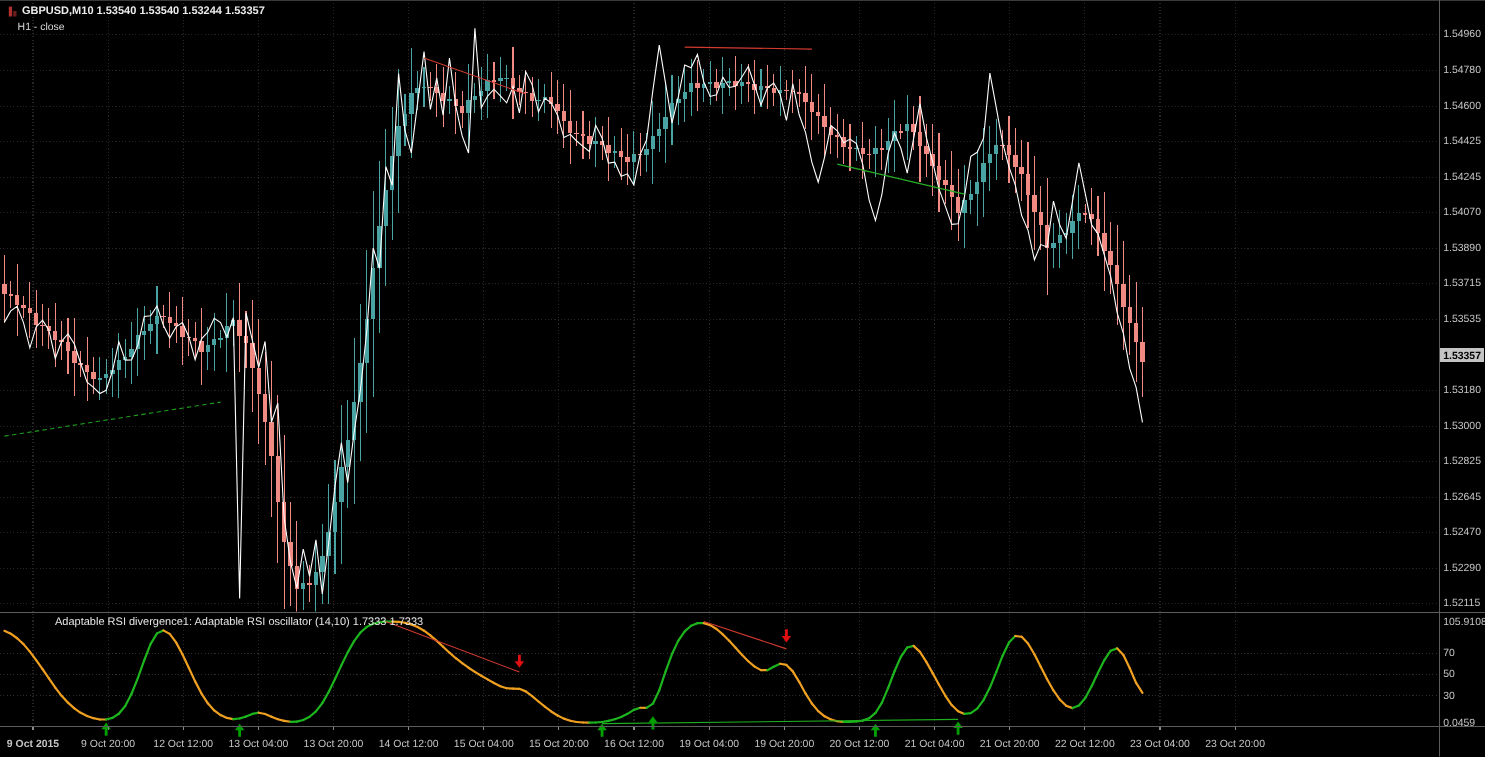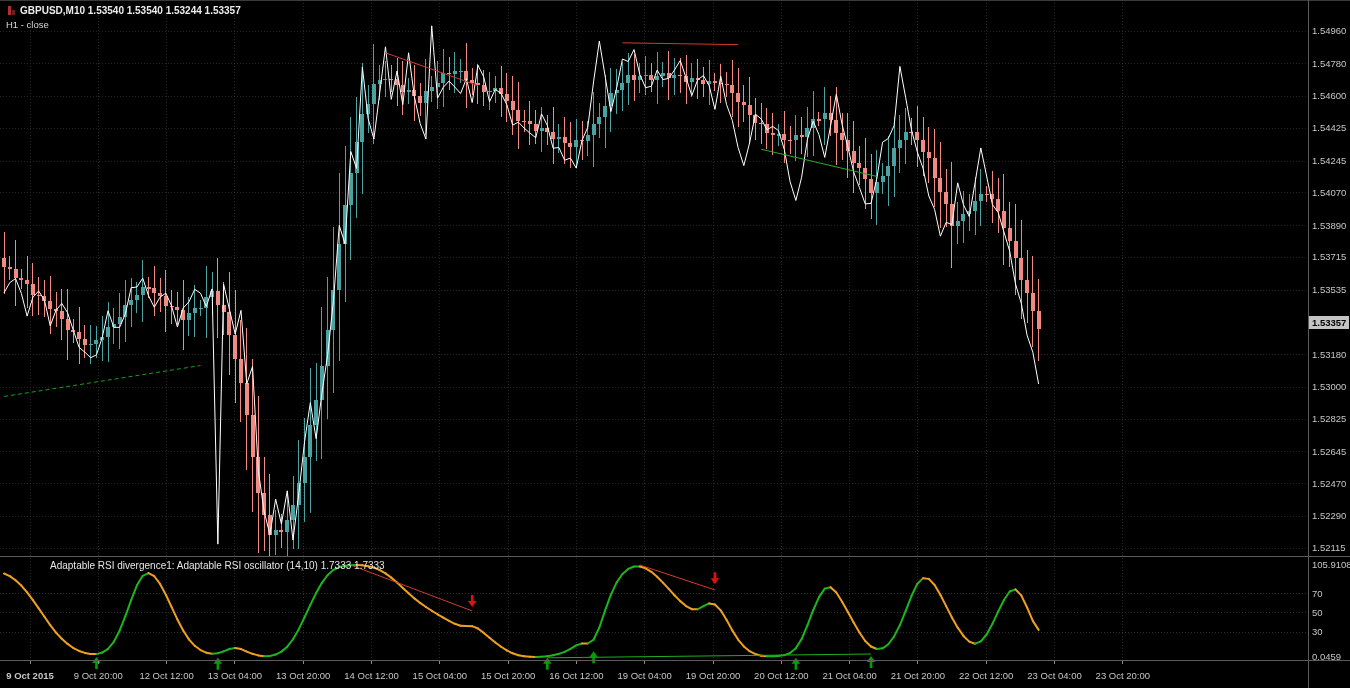--- a/index.html
+++ b/index.html
@@ -1,21 +1,21 @@
 <!DOCTYPE html>
 <html><head>
 <meta charset="utf-8">
 <style>
   html,body{margin:0;padding:0;background:#000;}
   #app{position:relative;width:1350px;height:688px;background:#000;overflow:hidden;
        font-family:"Liberation Sans",sans-serif;}
   #chart-svg{position:absolute;left:0;top:0;}
   .overlay{position:absolute;color:#ececec;white-space:nowrap;z-index:5;}
   .symbol{left:8px;top:5px;display:flex;align-items:center;gap:5px;font-size:10px;font-weight:700;}
-  .h1close{left:6px;top:19px;font-size:9.5px;color:#d9d9d9;font-weight:400;}
+  .h1close{left:16px;top:19px;font-size:9.5px;color:#d9d9d9;font-weight:400;}
   .indname{left:6px;top:560px;font-size:10px;color:#e6e6e6;font-weight:400;margin-left:44px;}
   .mini-icon{display:inline-flex;align-items:flex-end;gap:1px;height:9px;}
   .mini-icon i{display:inline-block;width:3px;}
   .mini-icon .b1{height:9px;background:#b03030;}
   .mini-icon .b2{height:5px;background:#6e1d1d;}
 </style>
 </head>
 <body>
 
 <div id="app">

